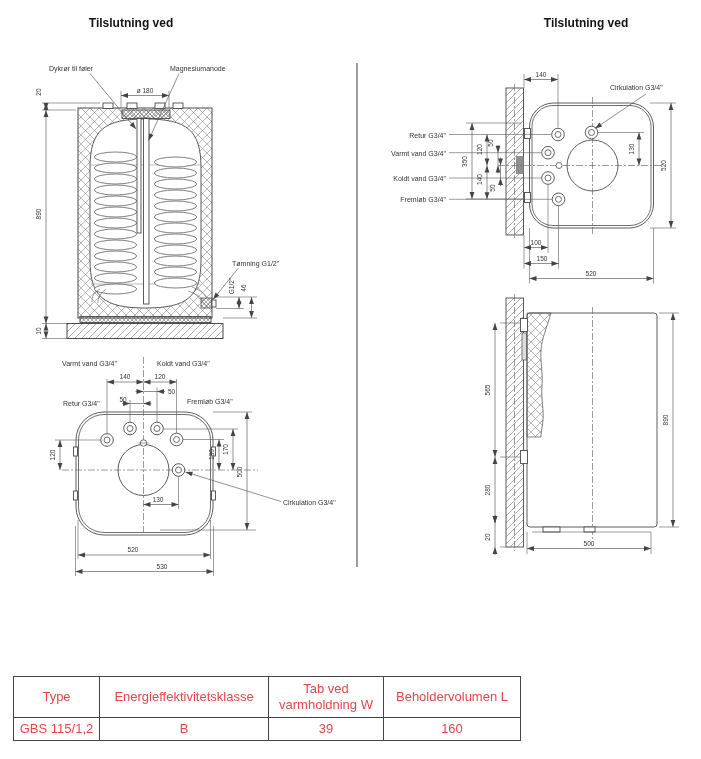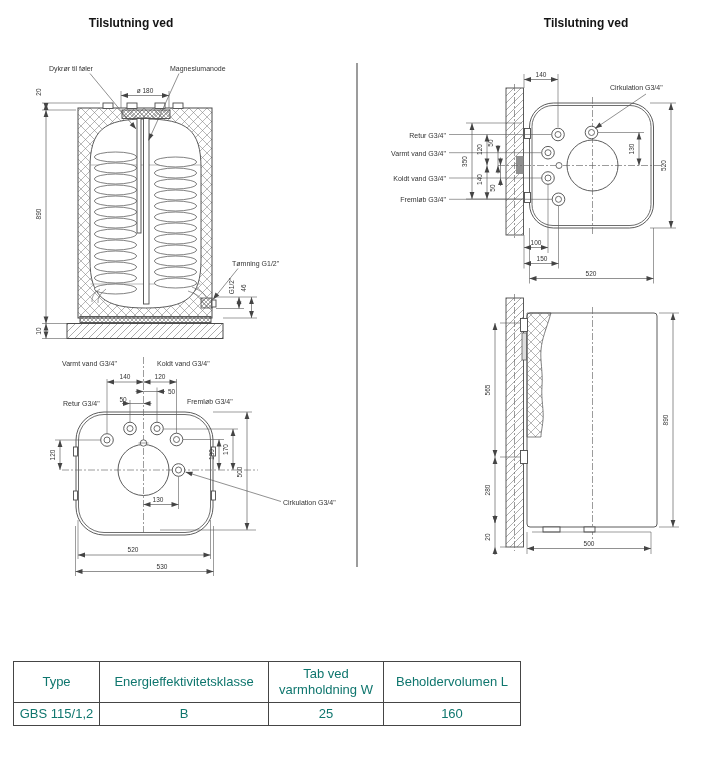--- a/index.html
+++ b/index.html
@@ -10,21 +10,21 @@
   svg text{font-family:"Liberation Sans",sans-serif;fill:#333;}
   .t7{font-size:7px;}
   .t65{font-size:6.5px;}
   .wf{fill:#fff;stroke:#4a4a4a;stroke-width:0.9;}
   .thin{fill:none;stroke:#5a5a5a;stroke-width:0.6;}
   .dim{fill:none;stroke:#555;stroke-width:0.65;}
   .cl{fill:none;stroke:#666;stroke-width:0.65;stroke-dasharray:7 2 2 2;}
   .coil ellipse{fill:#fff;stroke:#4a4a4a;stroke-width:0.7;}
   .hole-o{fill:#fff;stroke:#4a4a4a;stroke-width:0.9;}
   .hole-i{fill:#fff;stroke:#4a4a4a;stroke-width:0.8;}
-  table.spec{position:absolute;left:13px;top:661px;border-collapse:collapse;color:#0f766e;table-layout:fixed;background:#fff;}
+  table.spec{position:absolute;left:13px;top:676px;border-collapse:collapse;color:#ef4444;table-layout:fixed;background:#fff;}
   .spec th,.spec td{border:1.6px solid #454545;text-align:center;vertical-align:middle;font-size:13px;font-weight:normal;padding:0 4px;line-height:1.25;}
   .spec th{height:40px;}
   .spec td{height:22px;}
 </style>
 </head>
 <body>
 
 <div class="page">
 
   <div class="title" style="left:56px;top:15px;width:150px;">
@@ -329,19 +329,19 @@
         <th>Type</th>
         <th>Energieffektivitetsklasse</th>
         <th>Tab ved varmholdning W</th>
         <th>Beholdervolumen L</th>
       </tr>
     </thead>
     <tbody>
       <tr>
         <td>GBS 115/1,2</td>
         <td>B</td>
-        <td>25</td>
+        <td>39</td>
         <td>160</td>
       </tr>
     </tbody>
   </table>
 
 </div>
 
 </body></html>

